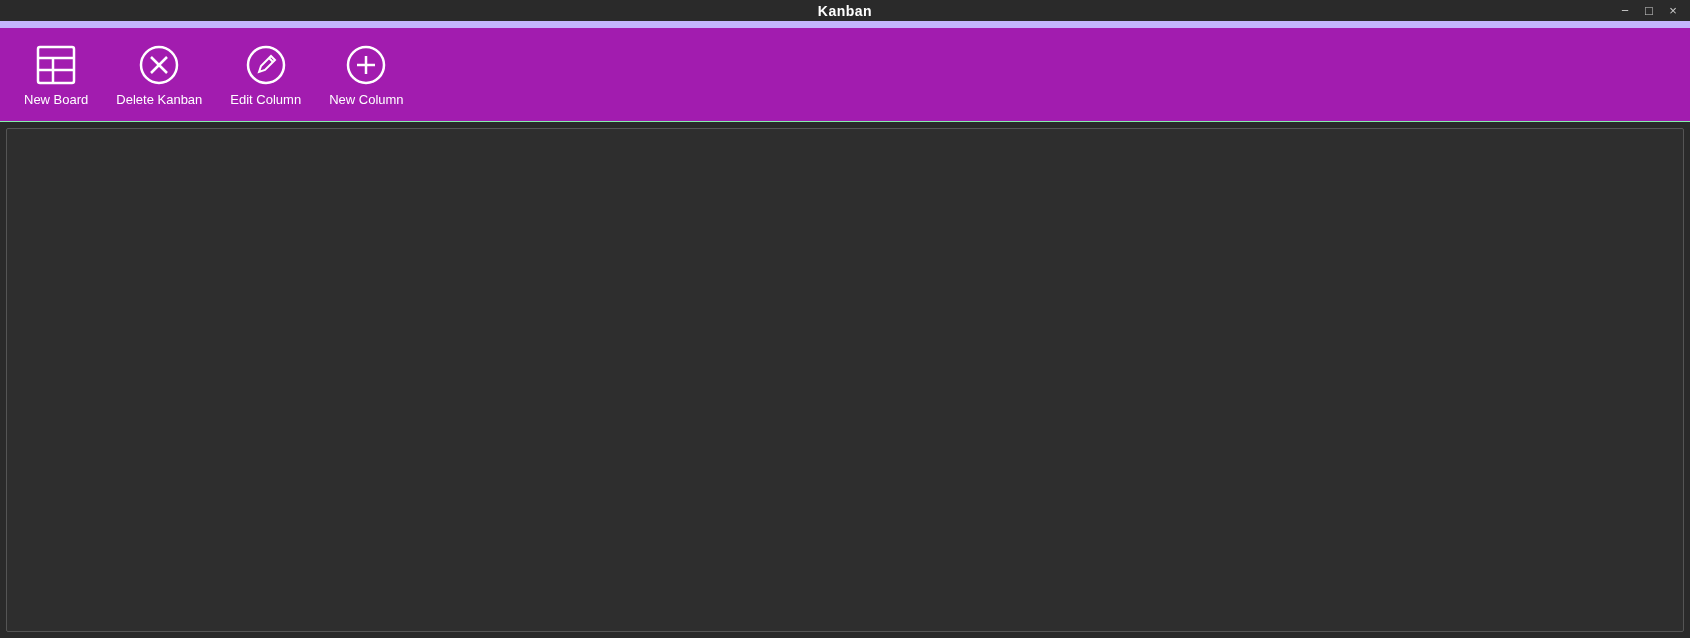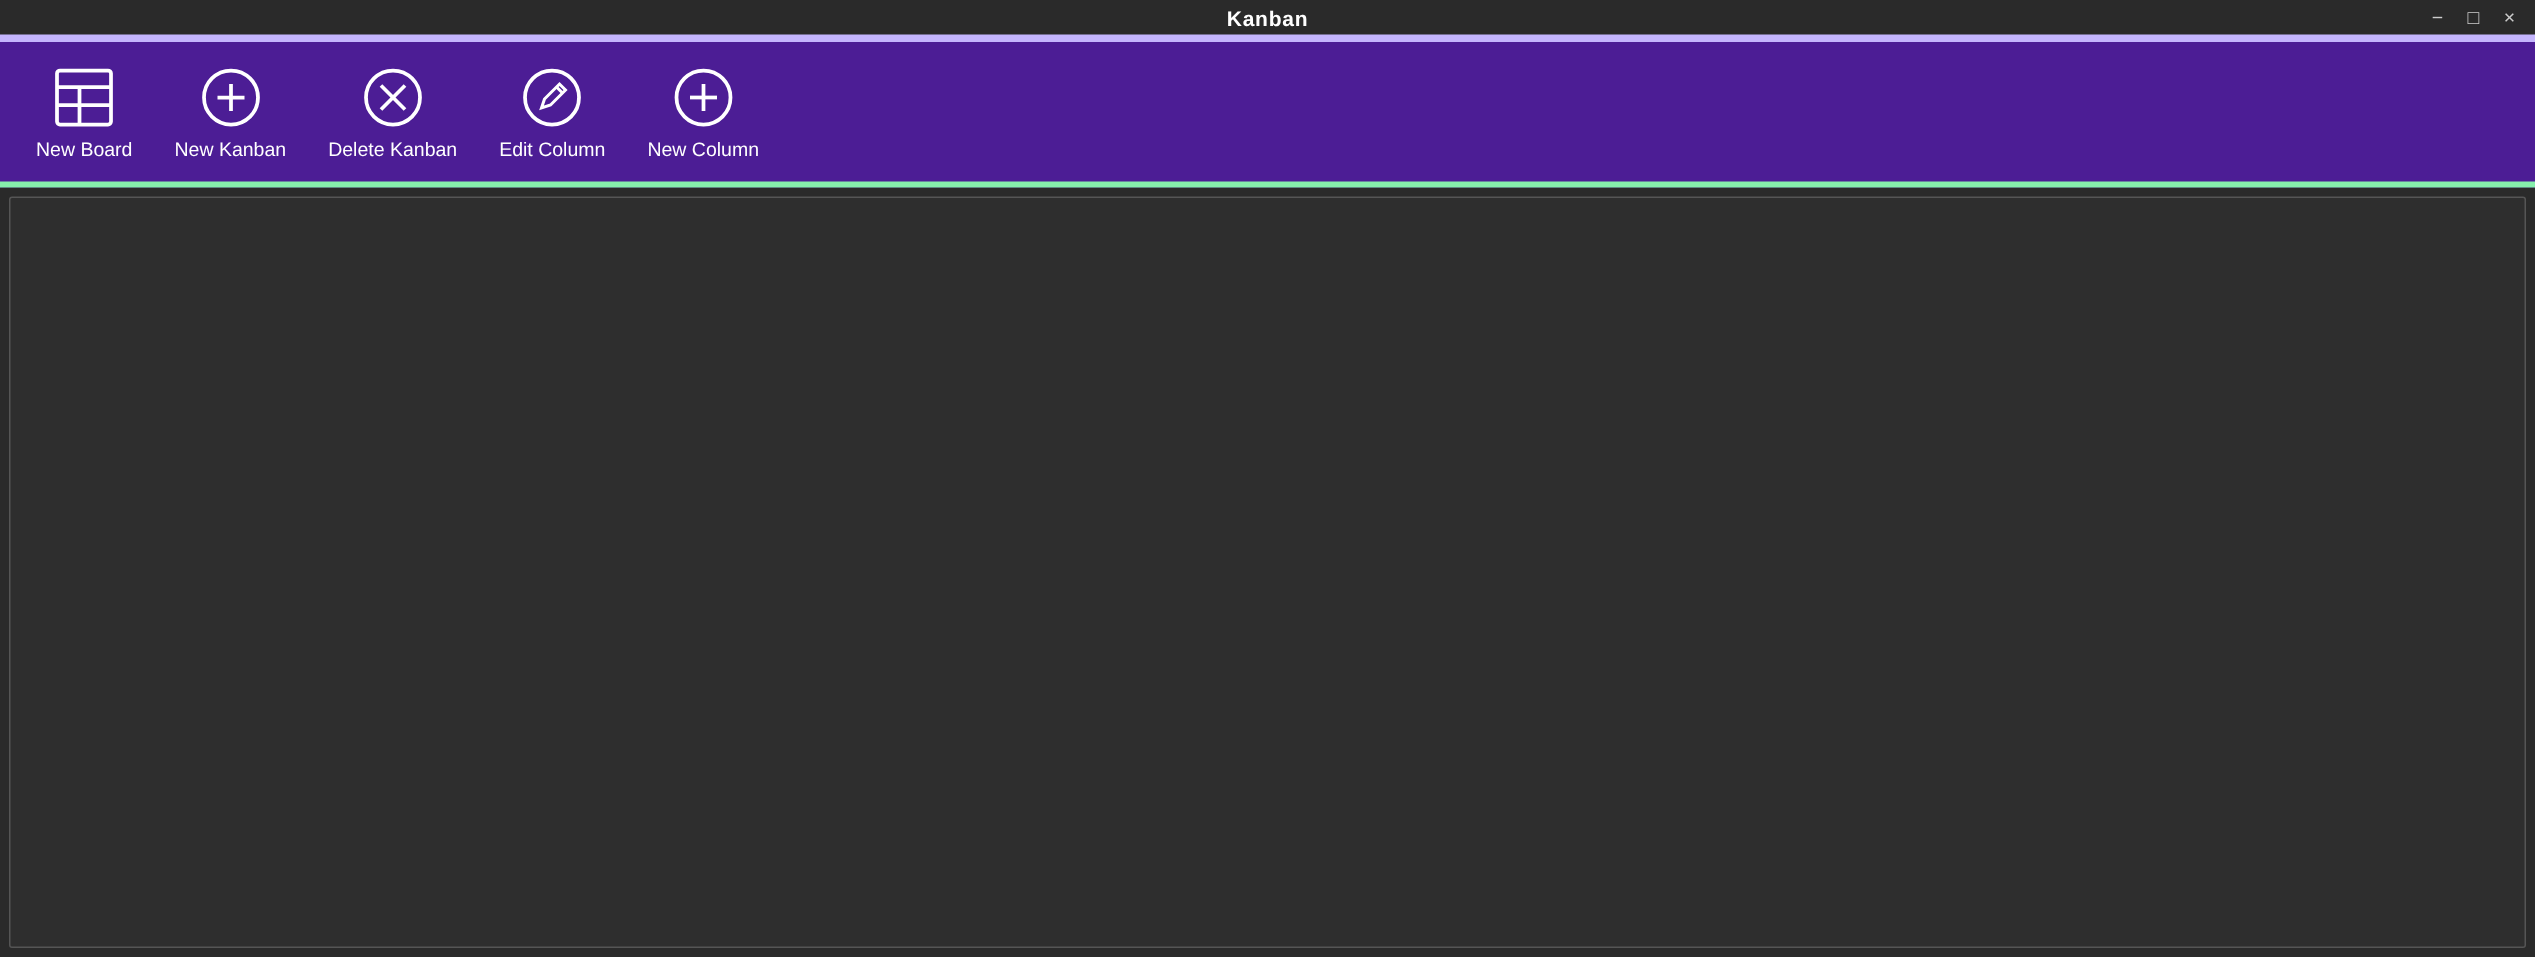--- a/index.html
+++ b/index.html
@@ -18,21 +18,21 @@
       flex-direction: column;
     }
 
     .title-bar {
       background: #2a2a2a;
       height: 28px;
       display: flex;
       align-items: center;
       justify-content: center;
       position: relative;
-      border-bottom: 5px solid #c4b5fd;
+      border-bottom: 7px solid #c4b5fd;
     }
 
     .title-bar-title {
       color: #ffffff;
       font-size: 14px;
       font-weight: bold;
       letter-spacing: 0.5px;
     }
 
     .title-bar-controls {
@@ -51,27 +51,27 @@
       border: none;
       width: 18px;
       height: 18px;
       display: flex;
       align-items: center;
       justify-content: center;
       line-height: 1;
     }
 
     .toolbar {
-      background: #4c1d95;
+      background: #a21caf;
       display: flex;
       flex-direction: row;
       align-items: center;
       padding: 8px 10px;
       gap: 0px;
-      border-bottom: 4px solid #86efac;
+      border-bottom: 1px solid #86efac;
     }
 
     .toolbar-item {
       display: flex;
       flex-direction: column;
       align-items: center;
       justify-content: center;
       cursor: pointer;
       padding: 6px 14px;
       gap: 4px;
@@ -125,30 +125,20 @@
       <svg viewBox="0 0 46 46" fill="none" xmlns="http://www.w3.org/2000/svg">
         <rect x="5" y="5" width="36" height="36" rx="2" stroke="white" stroke-width="2.5" fill="none"></rect>
         <line x1="5" y1="16" x2="41" y2="16" stroke="white" stroke-width="2.5"></line>
         <line x1="20" y1="16" x2="20" y2="41" stroke="white" stroke-width="2.5"></line>
         <line x1="5" y1="28" x2="41" y2="28" stroke="white" stroke-width="2.5"></line>
       </svg>
     </div>
     <span class="toolbar-label">New Board</span>
   </div>
 
-  <div class="toolbar-item">
-    <div class="toolbar-icon">
-      <svg viewBox="0 0 46 46" fill="none" xmlns="http://www.w3.org/2000/svg">
-        <circle cx="23" cy="23" r="18" stroke="white" stroke-width="2.5" fill="none"></circle>
-        <line x1="23" y1="14" x2="23" y2="32" stroke="white" stroke-width="2.5"></line>
-        <line x1="14" y1="23" x2="32" y2="23" stroke="white" stroke-width="2.5"></line>
-      </svg>
-    </div>
-    <span class="toolbar-label">New Kanban</span>
-  </div>
 
 
   <div class="toolbar-item">
     <div class="toolbar-icon">
       <svg viewBox="0 0 46 46" fill="none" xmlns="http://www.w3.org/2000/svg">
         <circle cx="23" cy="23" r="18" stroke="white" stroke-width="2.5" fill="none"></circle>
         <line x1="15" y1="15" x2="31" y2="31" stroke="white" stroke-width="2.5"></line>
         <line x1="31" y1="15" x2="15" y2="31" stroke="white" stroke-width="2.5"></line>
       </svg>
     </div>

